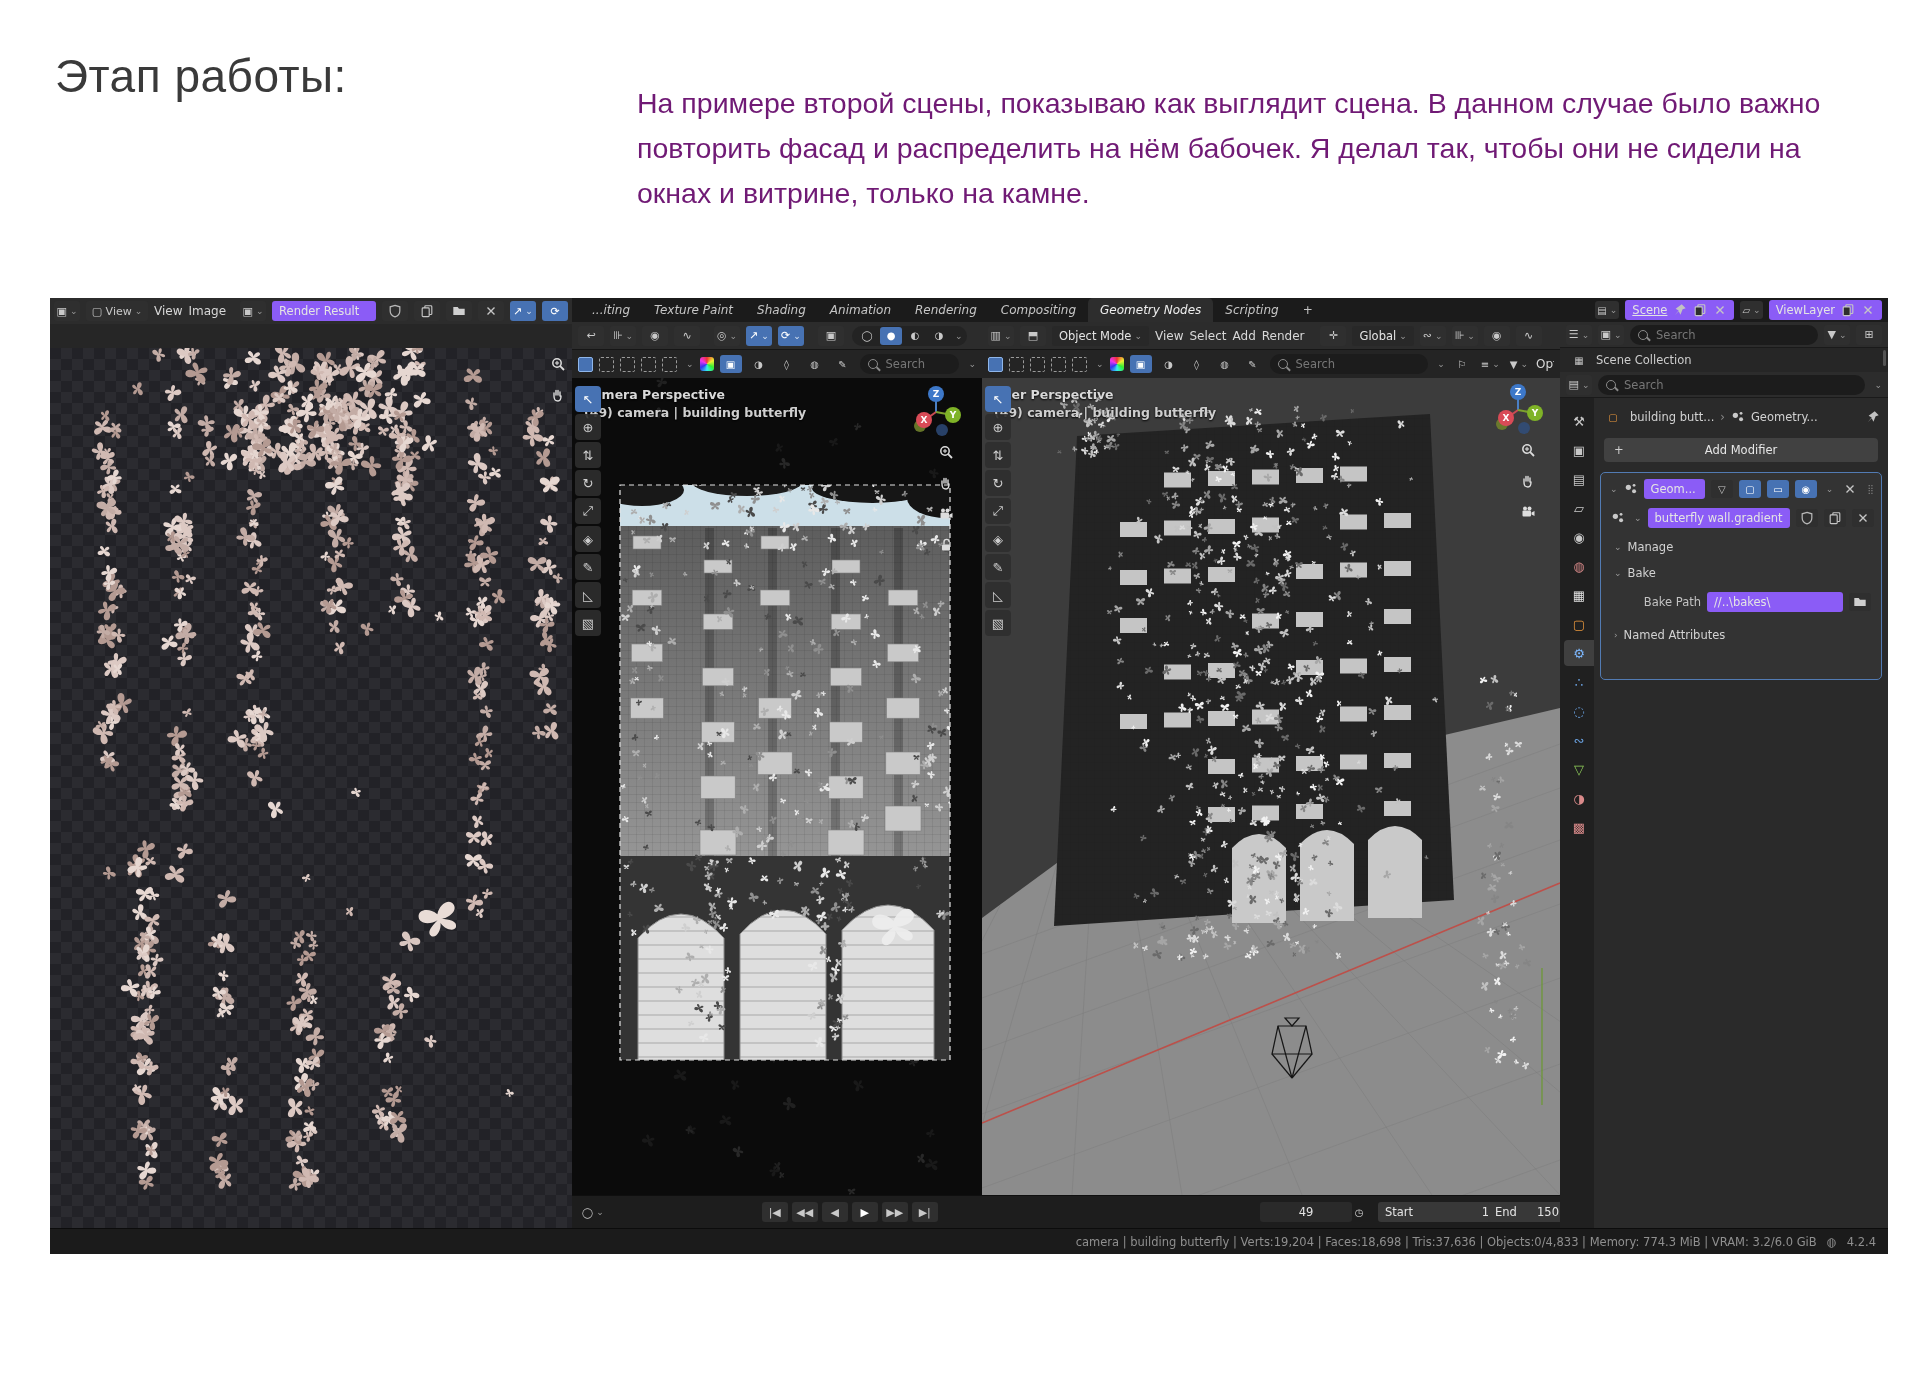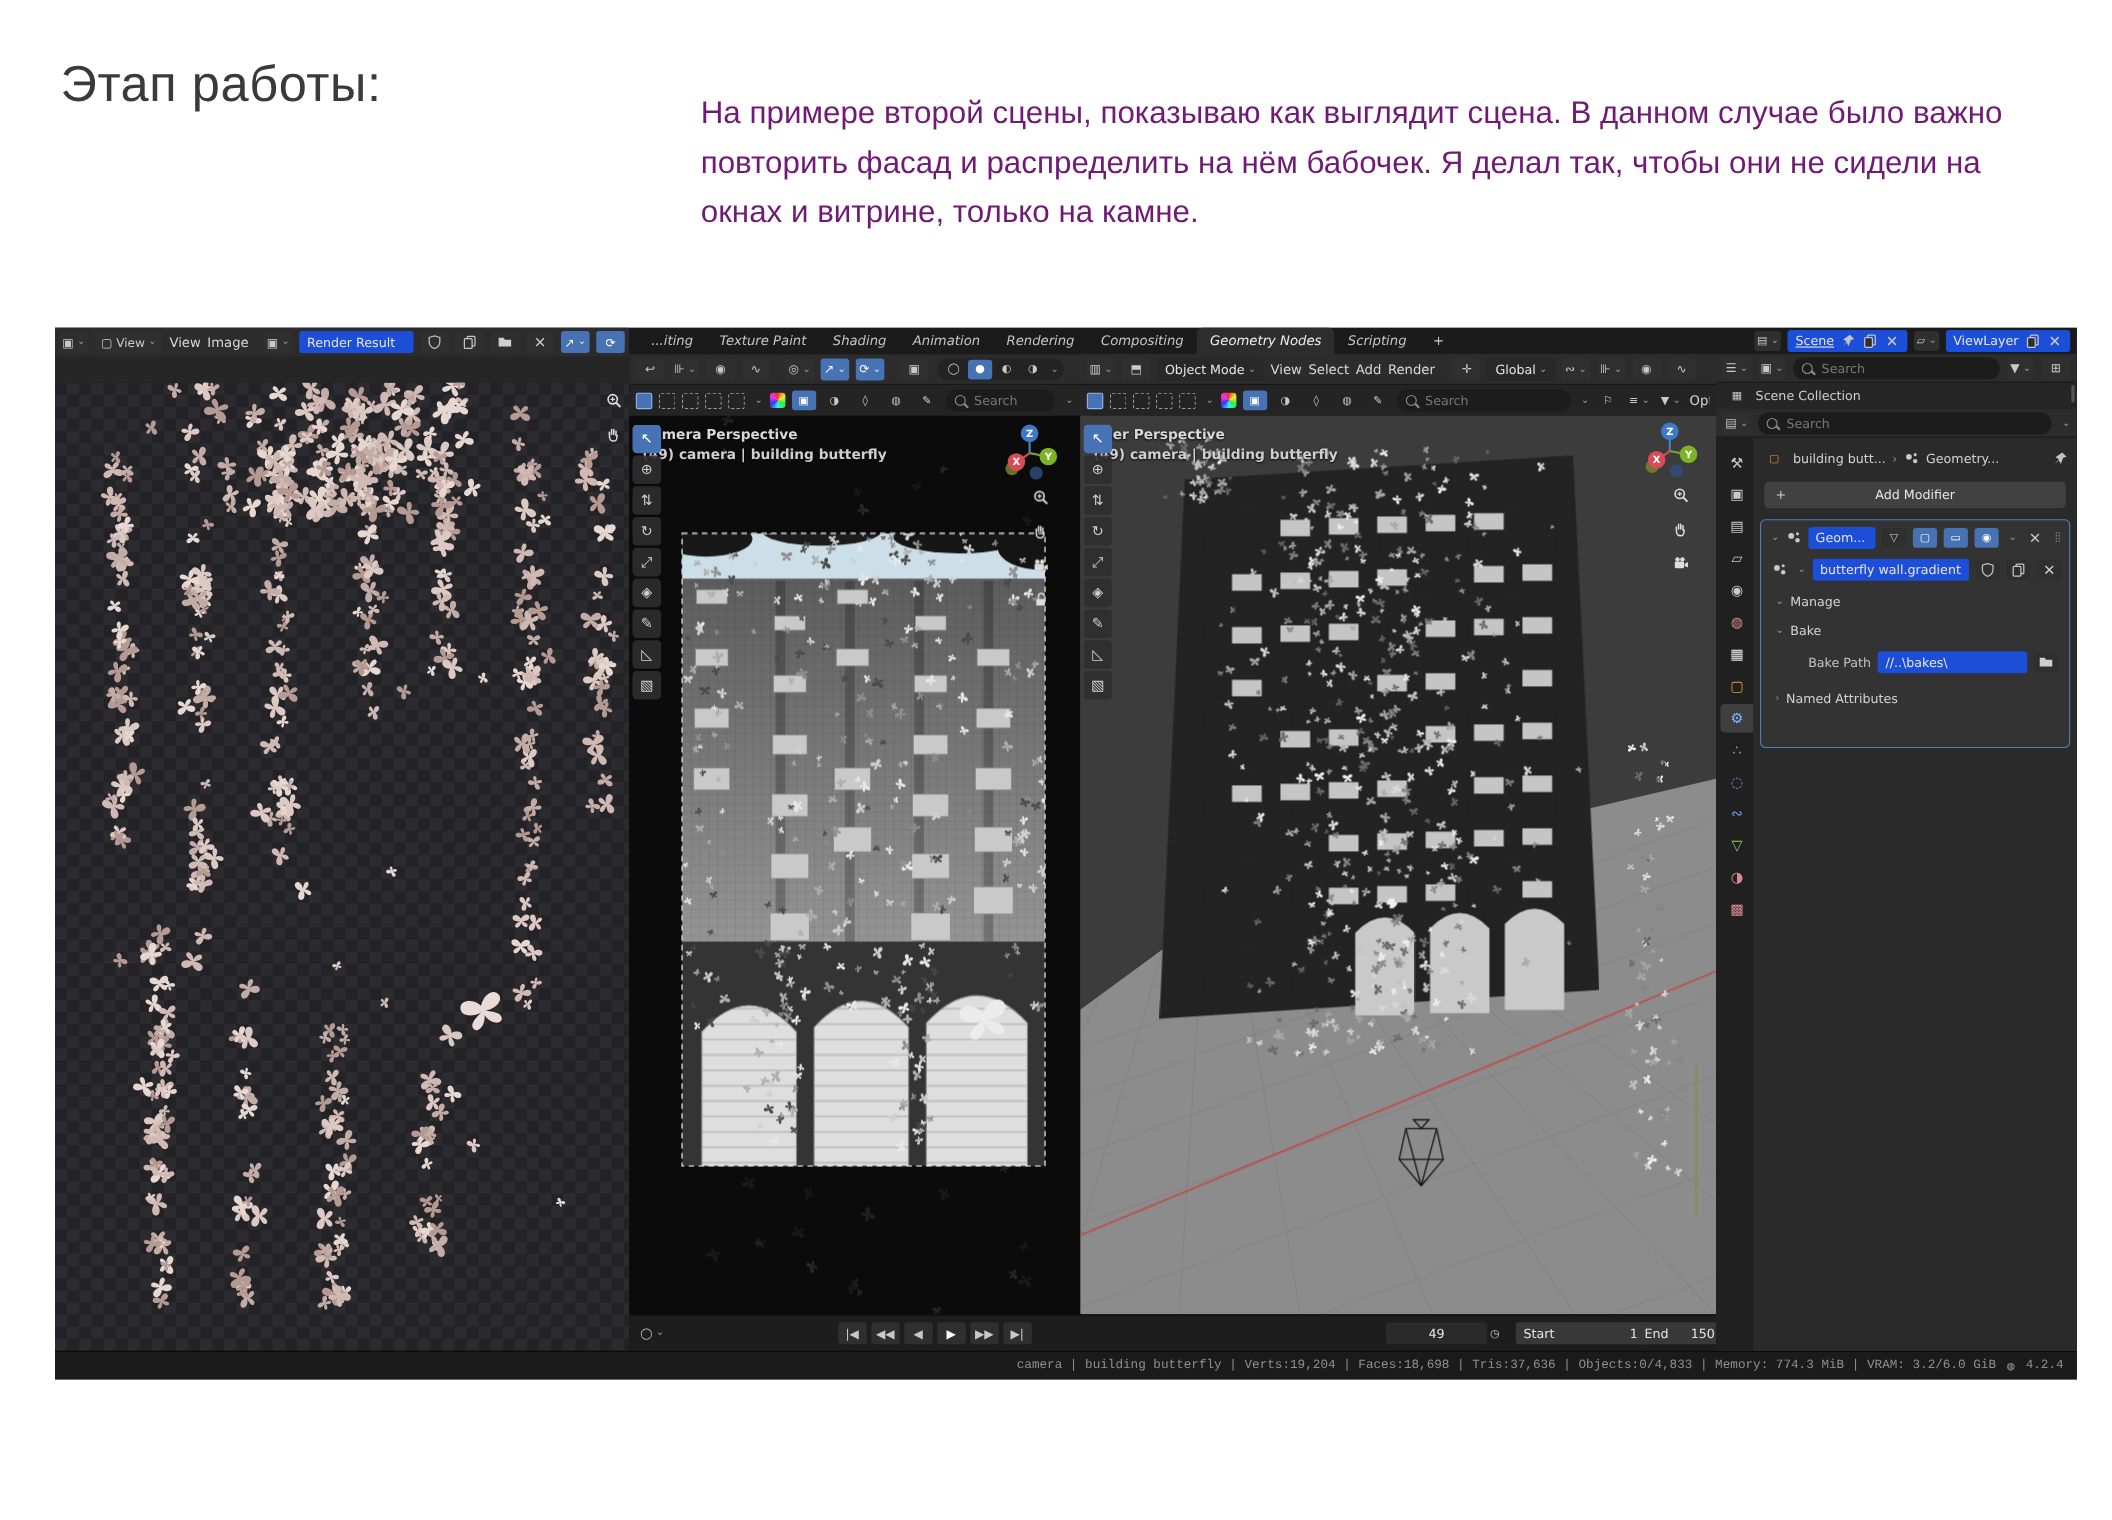--- a/index.html
+++ b/index.html
@@ -13,21 +13,21 @@
              font-size:28.5px;line-height:1.58;color:#701a75;}
   
   .bl{position:absolute;left:50px;top:298px;width:1838px;height:956px;background:#101010;
       font-size:12px;color:#d0d0d0;}
   .abs{position:absolute;}
   .hrow{display:flex;align-items:center;gap:6px;}
   .ic{display:inline-flex;align-items:center;justify-content:center;background:#2f2f2f;border-radius:3px;
       color:#c9c9c9;font-size:11px;height:20px;min-width:22px;padding:0 2px;flex:none;}
   .ic.blue{background:#4772b3;color:#fff;}
   .ic.sm{height:18px;min-width:18px;font-size:10px;}
-  .fld{background:#1d4ed8;border-radius:3px;color:#e4e4e4;font-size:11.5px;display:flex;align-items:center;
+  .fld{background:#8b5cf6;border-radius:3px;color:#e4e4e4;font-size:11.5px;display:flex;align-items:center;
        padding:0 7px;height:20px;white-space:nowrap;}
   .menu{color:#d8d8d8;font-size:12px;white-space:nowrap;}
   .chev{font-size:9px;color:#9a9a9a;margin-left:3px;}
   .search{display:flex;align-items:center;gap:6px;background:#1c1c1c;border-radius:10px;height:20px;
           padding:0 8px;flex:1;min-width:60px;}
   .search input{background:none;border:none;outline:none;color:#bdbdbd;font:11.5px "DejaVu Sans",sans-serif;width:100%;}
   .search input::placeholder{color:#777;}
   .mag{width:8px;height:8px;border:1.5px solid #8a8a8a;border-radius:50%;position:relative;flex:none;}
   .mag:after{content:"";position:absolute;width:5px;height:1.5px;background:#8a8a8a;transform:rotate(45deg);
              right:-4px;bottom:-1px;}
@@ -2218,19 +2218,19 @@
               </span>
           </div>
           <div class="panelrow" style="position:absolute;left:10px;top:152px;right:10px;height:20px;">
             <span class="chev">›</span>
             <span>Named Attributes</span>
           </div>
         </div>
       </div>
     </div>
 
-    <div class="abs hrow" style="left:0;top:930px;width:1838px;height:26px;background:#1b1b1b;border-top:1px solid #0c0c0c;justify-content:flex-end;padding:0 12px;box-sizing:border-box;gap:10px;font-family:Liberation Mono, monospace;">
+    <div class="abs hrow" style="left:0;top:930px;width:1838px;height:26px;background:#1b1b1b;border-top:1px solid #0c0c0c;justify-content:flex-end;padding:0 12px;box-sizing:border-box;gap:10px;">
       <span class="statusseg">camera | building butterfly | Verts:19,204 | Faces:18,698 | Tris:37,636 | Objects:0/4,833 | Memory: 774.3 MiB | VRAM: 3.2/6.0 GiB</span>
       <span class="statusseg">◍</span>
       <span class="statusseg">4.2.4</span>
     </div>
   </div>
 </div>
 
 </body></html>

